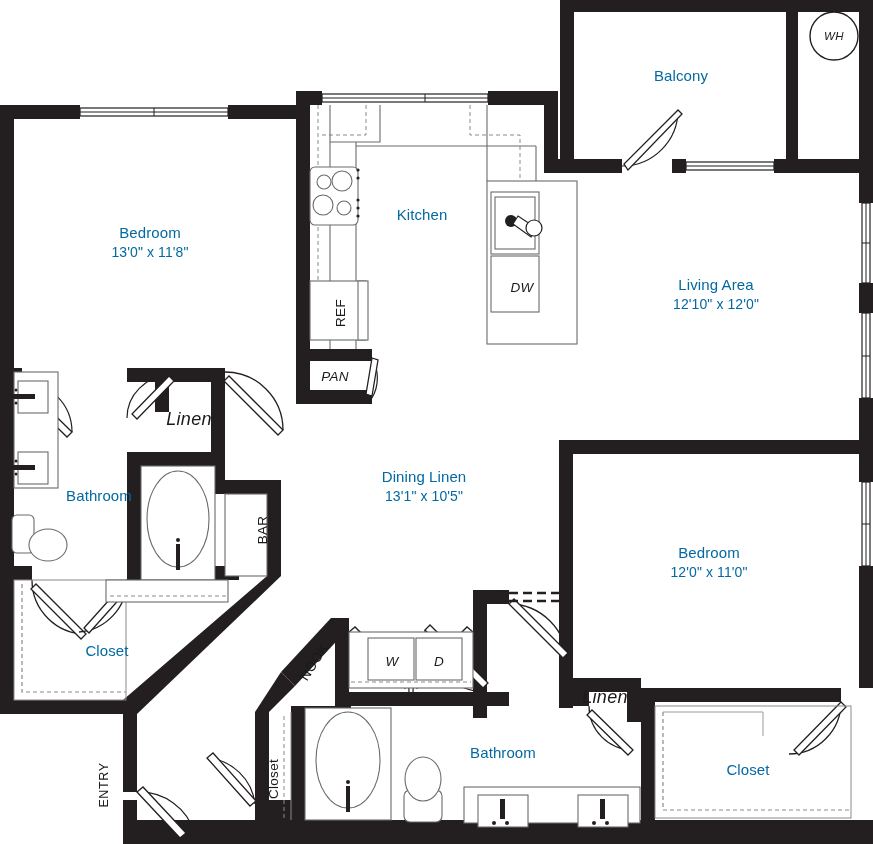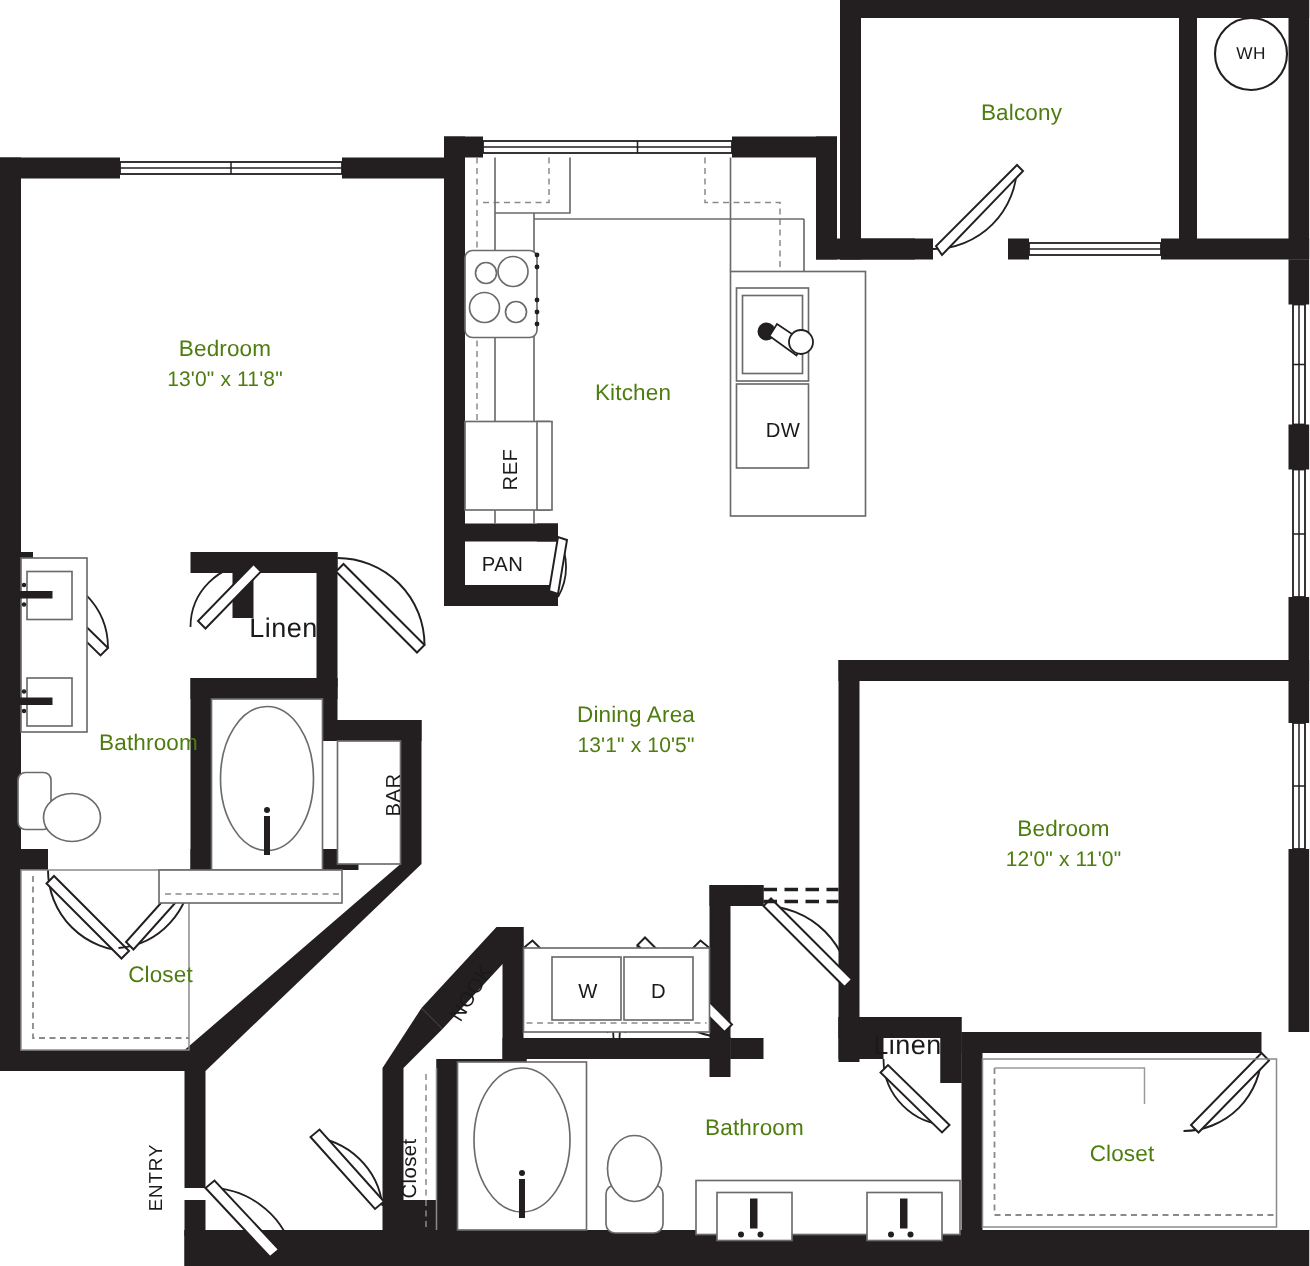--- a/index.html
+++ b/index.html
@@ -2,24 +2,24 @@
 <html><head>
 <meta charset="utf-8">
 <style>
   html,body{margin:0;padding:0;background:#ffffff;}
   body{font-family:"Liberation Sans",sans-serif;}
   #plan-wrap{position:relative;width:873px;height:844px;background:#ffffff;overflow:hidden;}
   #plan-svg{display:block;width:873px;height:844px;}
   .lbl{position:absolute;color:#1a1a1a;font-family:"Liberation Sans",sans-serif;white-space:nowrap;}
   .room-name{font-size:15px;letter-spacing:.1px;}
   .room-dim{font-size:14px;letter-spacing:.1px;}
-  .room-block{position:absolute;text-align:center;transform:translate(-50%,-50%);color:#4d7c0f;line-height:1.35;}
+  .room-block{position:absolute;text-align:center;transform:translate(-50%,-50%);color:#0369a1;line-height:1.35;}
   .tag{font-size:13.5px;letter-spacing:.3px;color:#1a1a1a;transform-origin:center center;}
   .tag-rot{transform:translate(-50%,-50%) rotate(-90deg);}
-  .tag-flat{transform:translate(-50%,-50%);}
+  .tag-flat{transform:translate(-50%,-50%);font-style:italic;}
   .tag-diag{transform:translate(-50%,-50%) rotate(-58deg);}
   .tag-entry{transform:translate(-50%,-50%) rotate(-90deg);font-size:12.5px;letter-spacing:.6px;}
   .tag-wh{font-size:11.5px;letter-spacing:.3px;}
   .tag-sm{font-size:18px;}
 </style>
 </head>
 <body>
 
 <div id="plan-wrap">
 
@@ -313,31 +313,35 @@
     <g>
       <circle cx="834" cy="36" r="24" fill="#ffffff" stroke="#231f20" stroke-width="1.4"></circle>
     </g>
   </svg>
 
   <div class="room-block lbl" style="left:150px;top:243px;">
     <div class="room-name">Bedroom</div>
     <div class="room-dim">13'0" x 11'8"</div>
   </div>
 
-  <div class="room-block lbl" style="left:422px;top:215px;margin-top:48px;">
+  <div class="room-block lbl" style="left:422px;top:215px;">
     <div class="room-name">Kitchen</div>
   </div>
 
   <div class="room-block lbl" style="left:681px;top:76px;">
     <div class="room-name">Balcony</div>
   </div>
 
+  <div class="room-block lbl" style="left:716px;top:295px;">
+    <div class="room-name">Living Area</div>
+    <div class="room-dim">12'10" x 12'0"</div>
+  </div>
 
   <div class="room-block lbl" style="left:424px;top:487px;">
-    <div class="room-name">Dining Area</div>
+    <div class="room-name">Dining Linen</div>
     <div class="room-dim">13'1" x 10'5"</div>
   </div>
 
   <div class="room-block lbl" style="left:709px;top:563px;">
     <div class="room-name">Bedroom</div>
     <div class="room-dim">12'0" x 11'0"</div>
   </div>
 
   <div class="room-block lbl" style="left:99px;top:496px;">
     <div class="room-name">Bathroom</div>

